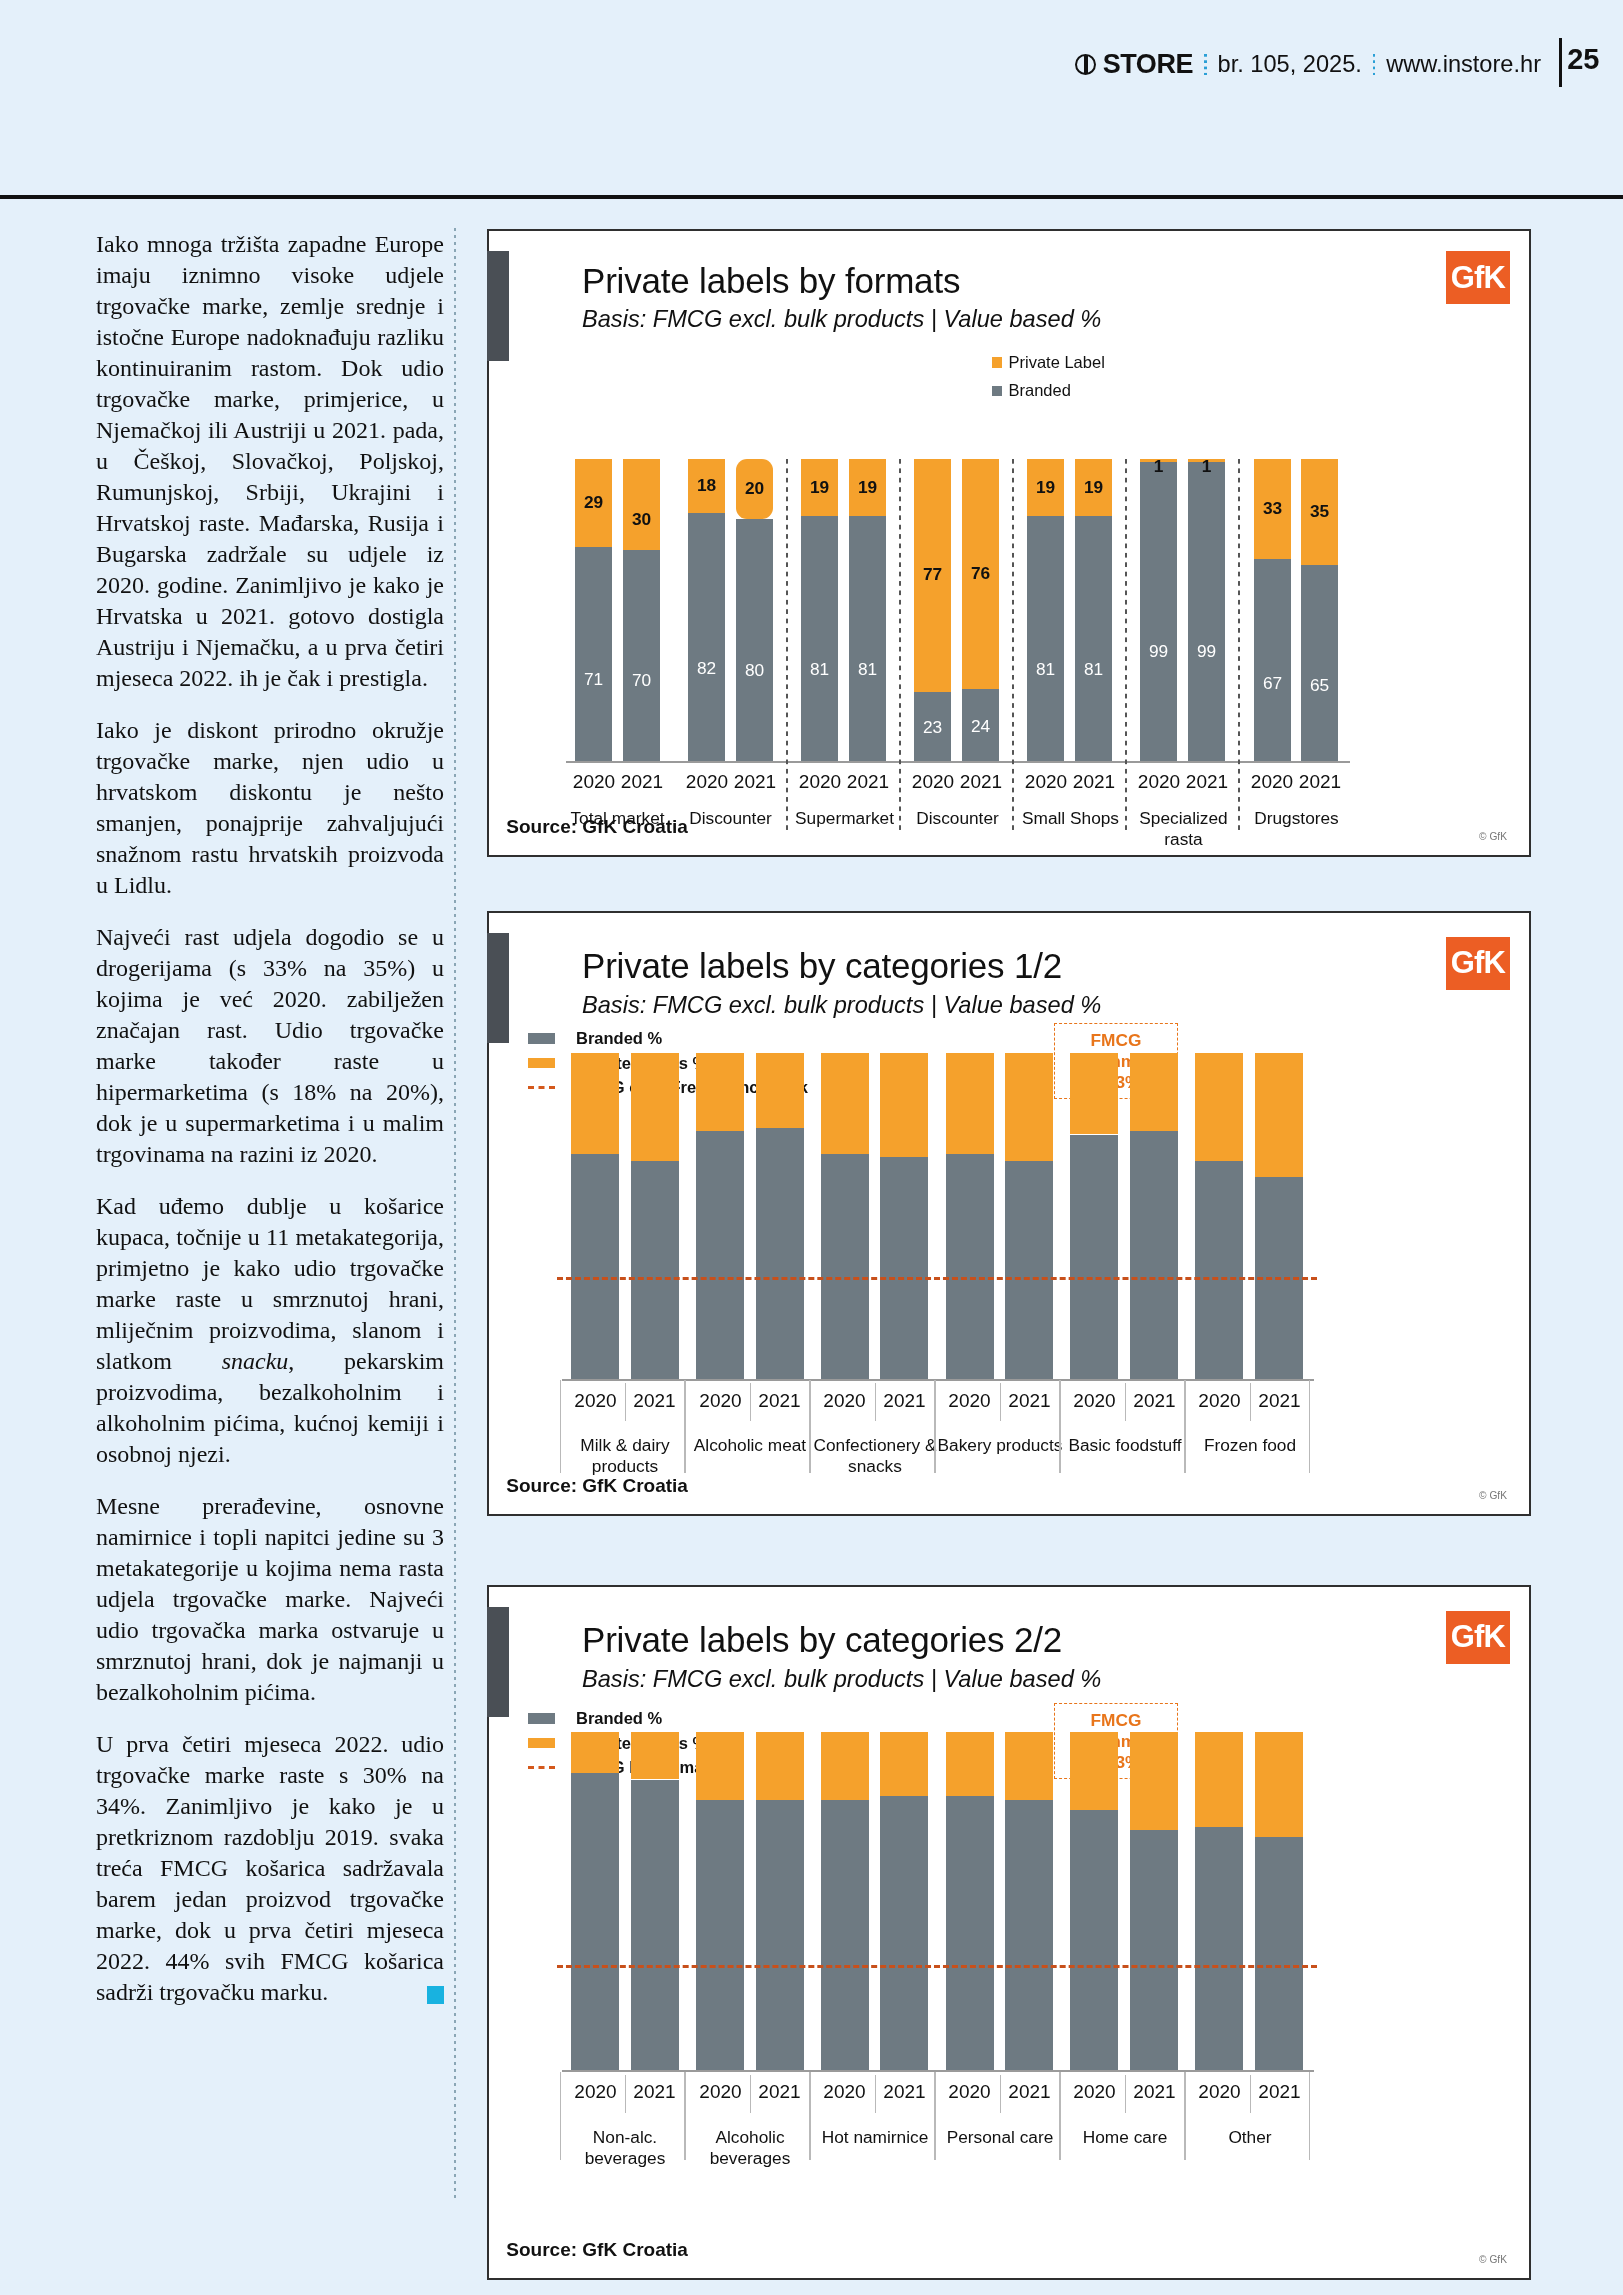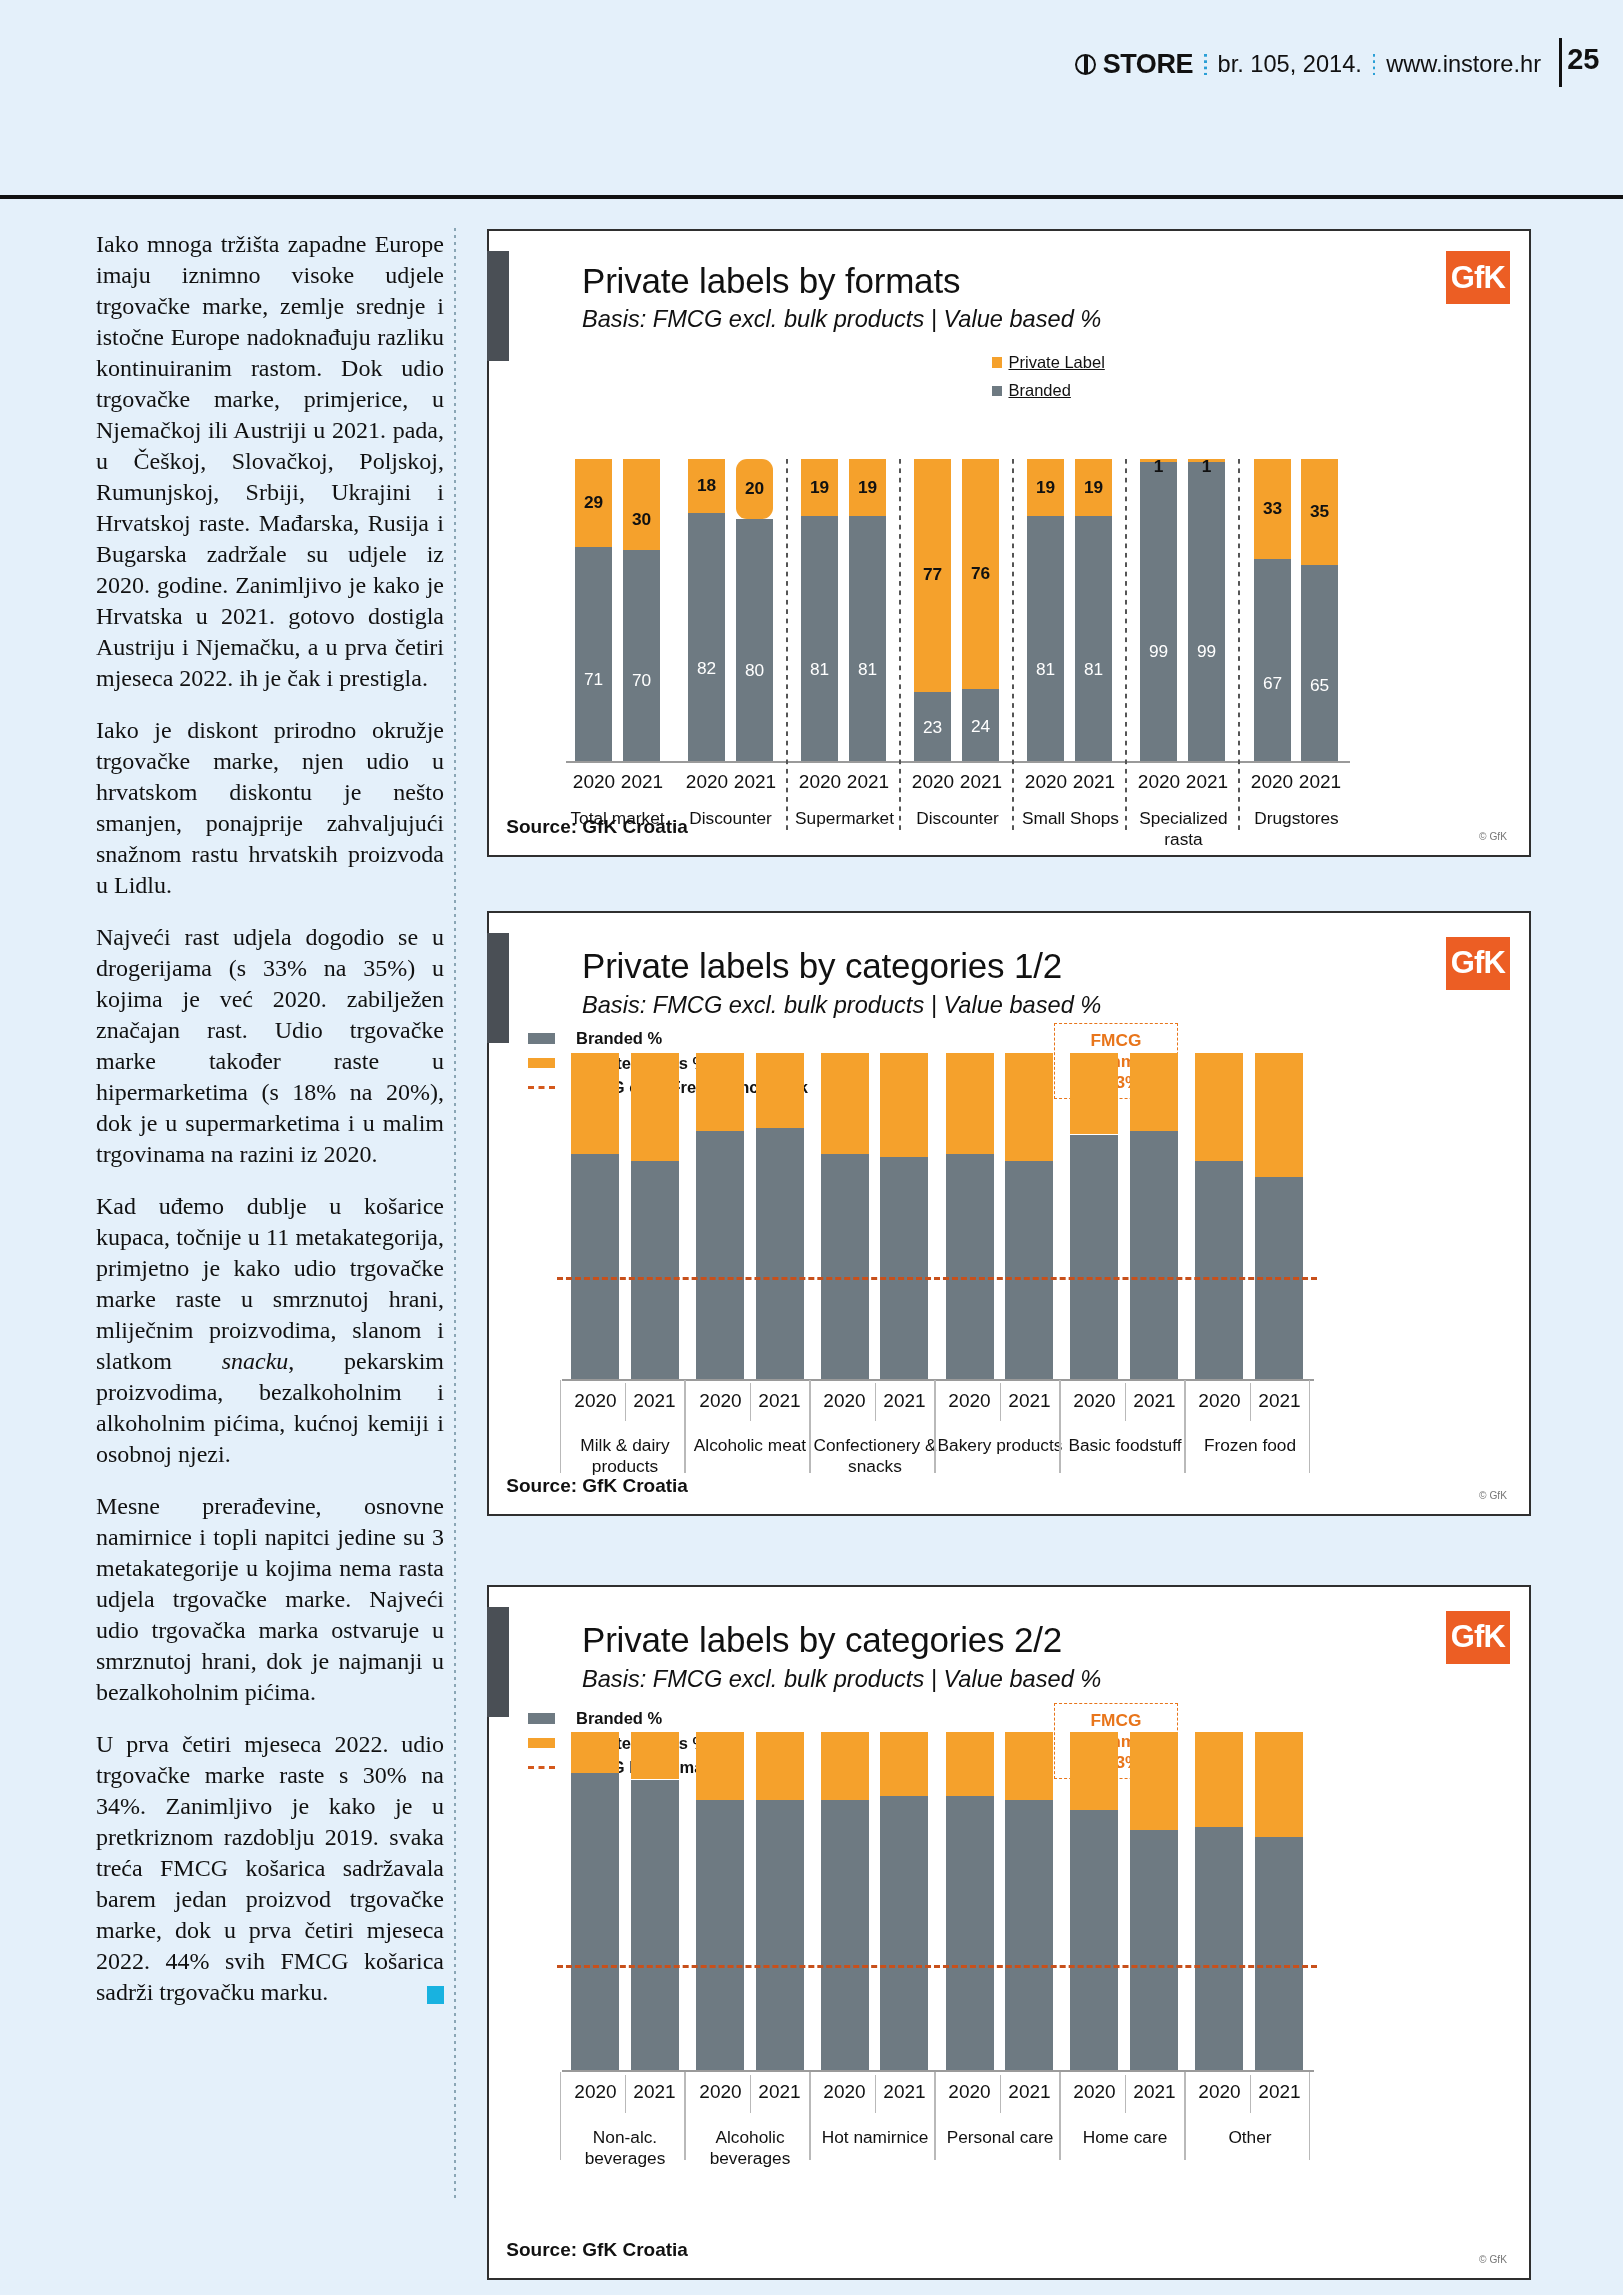--- a/index.html
+++ b/index.html
@@ -93,21 +93,21 @@
     font-size: 31px; letter-spacing: -0.8px;
   }
   .source {
     position: absolute; font-size: 19px; color: #111; font-weight: bold;
   }
   .copyright {
     position: absolute; font-size: 10.2px; color: #777;
   }
 
   
-  .legend1 { position:absolute; font-size: 16.5px; color:#111;text-decoration:underline; }
+  .legend1 { position:absolute; font-size: 16.5px; color:#111; }
   .legend1 .row { display:flex; align-items:center; gap:6.3px; margin-bottom: 9.4px; }
   .legend1 .sw { width: 10.2px; height: 10.2px; display:inline-block; }
 
   
   .legend23 { position:absolute; font-size: 16.5px; color:#111; font-weight: bold; }
   .legend23 .row { display:flex; align-items:center; gap:21px; margin-bottom: 5.5px; }
   .legend23 .sw { width: 27px; height: 10.2px; display:inline-block; }
   .legend23 .dashsw {
     width: 27px; height: 0; border-top: 3.1px dashed #d4581b; display:inline-block;
   }
@@ -143,21 +143,21 @@
 </head>
 <body>
 
 <div class="page-header">
   <div class="masthead">
     <span class="mast-logo">
       <span class="mast-glyph"></span>
       <span>STORE</span>
     </span>
     <span class="mast-sep"></span>
-    <span class="mast-text">br. 105, 2014.</span>
+    <span class="mast-text">br. 105, 2025.</span>
     <span class="mast-sep"></span>
     <span class="mast-text">www.instore.hr</span>
   </div>
   <div class="mast-rule"></div>
   <div class="page-num" style="right:23.6px">25</div>
 </div>
 <div class="header-rule"></div>
 
 <div class="article" id="article-body">
     <p>Iako mnoga tržišta zapadne Europe imaju iznimno visoke udjele trgovačke marke, zemlje srednje i istočne Europe nadoknađuju razliku kontinuiranim rastom. Dok udio trgovačke marke, primjerice, u Njemačkoj ili Austriji u 2021. pada, u Češkoj, Slovačkoj, Poljskoj, Rumunjskoj, Srbiji, Ukrajini i Hrvatskoj raste. Mađarska, Rusija i Bugarska zadržale su udjele iz 2020. godine. Zanimljivo je kako je Hrvatska u 2021. gotovo dostigla Austriju i Njemačku, a u prva četiri mjeseca 2022. ih je čak i prestigla.</p>

